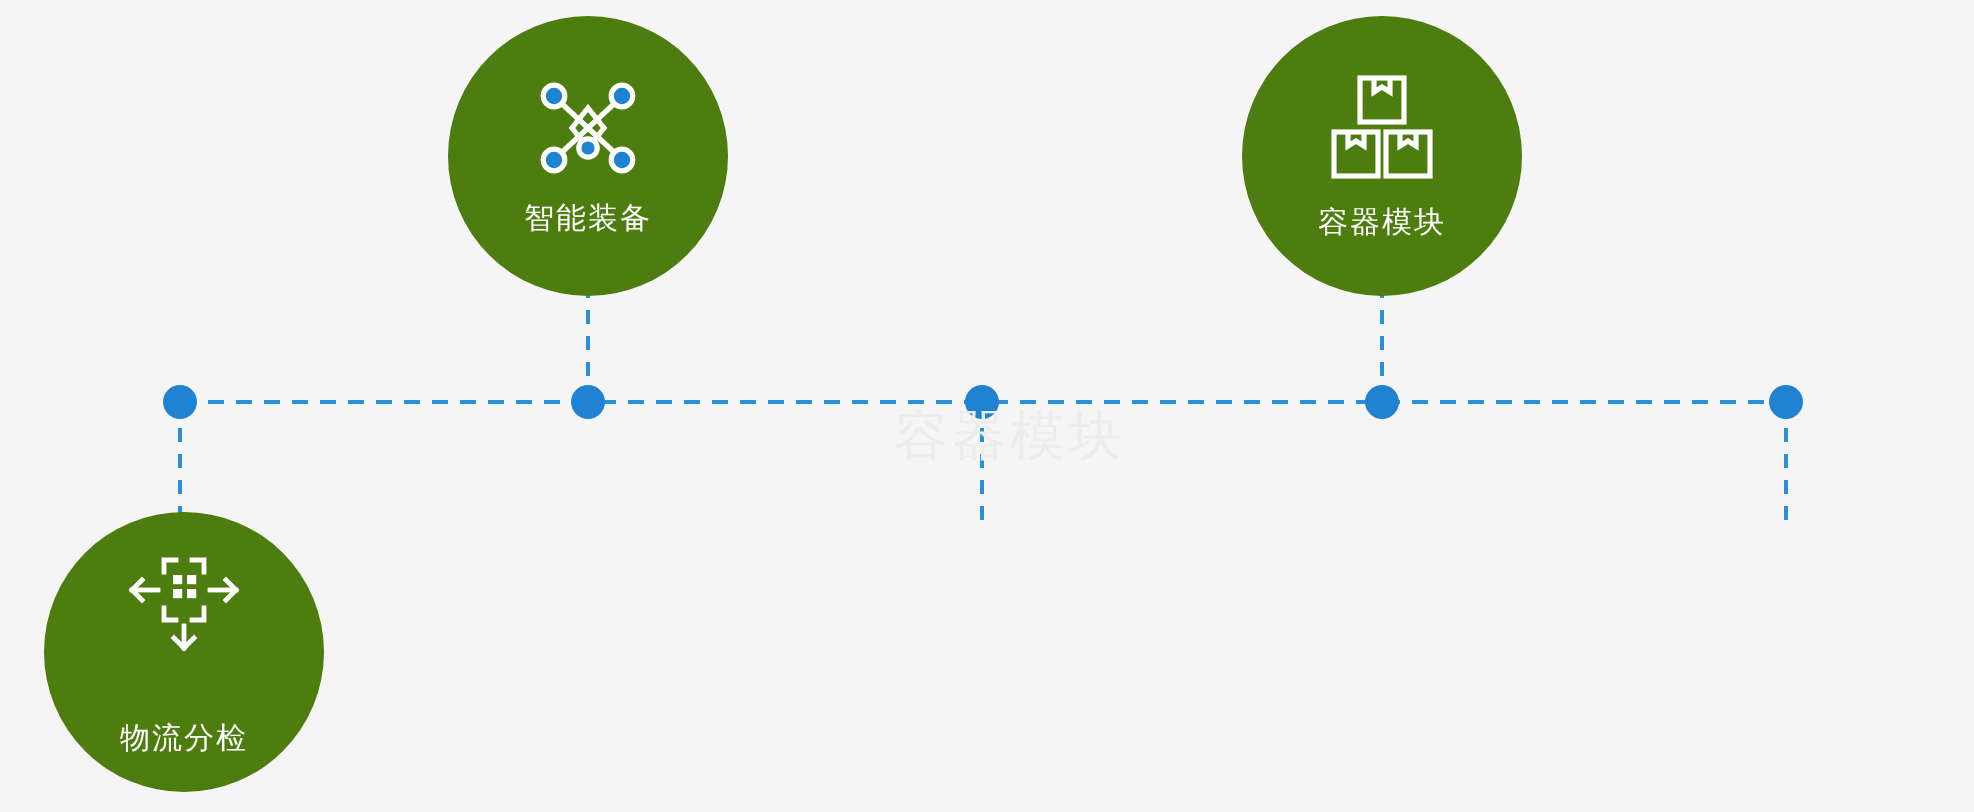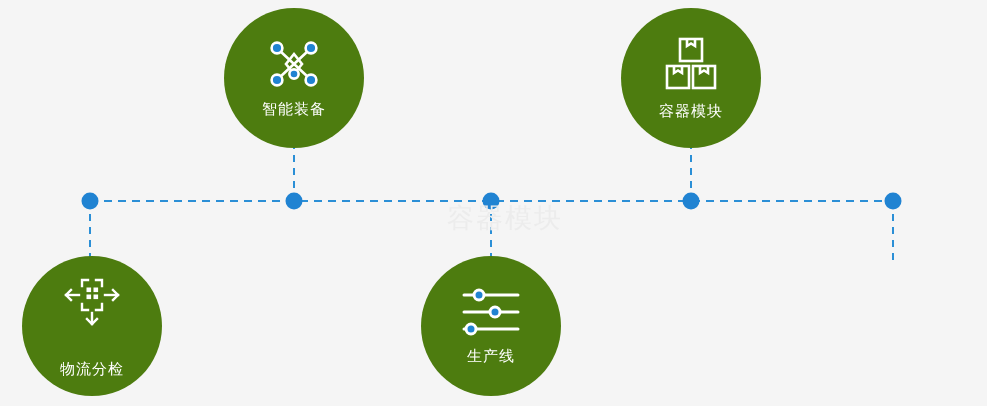--- a/index.html
+++ b/index.html
@@ -127,37 +127,20 @@
           <circle cx="44" cy="10" r="5.4"></circle>
           <circle cx="10" cy="42" r="5.4"></circle>
           <circle cx="44" cy="42" r="5.4"></circle>
           <circle cx="27" cy="36" r="4.6"></circle>
         </g>
       </svg>
     </span>
     <span class="node-label">智能装备</span>
   </div>
 
-  <div class="node-circle" style="left:421px; top:256px; width:140px; height:140px;">
-    <span class="node-icon">
-      <svg width="60" height="50" viewBox="0 0 60 50" xmlns="http://www.w3.org/2000/svg">
-        <g stroke="#ffffff" stroke-width="3" stroke-linecap="round">
-          <line x1="3" y1="8" x2="57" y2="8"></line>
-          <line x1="3" y1="25" x2="57" y2="25"></line>
-          <line x1="3" y1="42" x2="57" y2="42"></line>
-        </g>
-        <g fill="#2083d2" stroke="#ffffff" stroke-width="3">
-          <circle cx="18" cy="8" r="5"></circle>
-          <circle cx="34" cy="25" r="5"></circle>
-          <circle cx="10" cy="42" r="5"></circle>
-        </g>
-      </svg>
-    </span>
-    <span class="node-label">生产线</span>
-  </div>
 
   <div class="node-circle" style="left:621px; top:8px; width:140px; height:140px;">
     <span class="node-icon">
       <svg width="58" height="56" viewBox="0 0 58 56" xmlns="http://www.w3.org/2000/svg">
         <g fill="none" stroke="#ffffff" stroke-width="2.6">
 
           <rect x="18" y="3" width="22" height="22"></rect>
           <polyline points="25,3 25,10 29,7.5 33,10 33,3"></polyline>
 
           <rect x="5" y="30" width="22" height="22"></rect>

